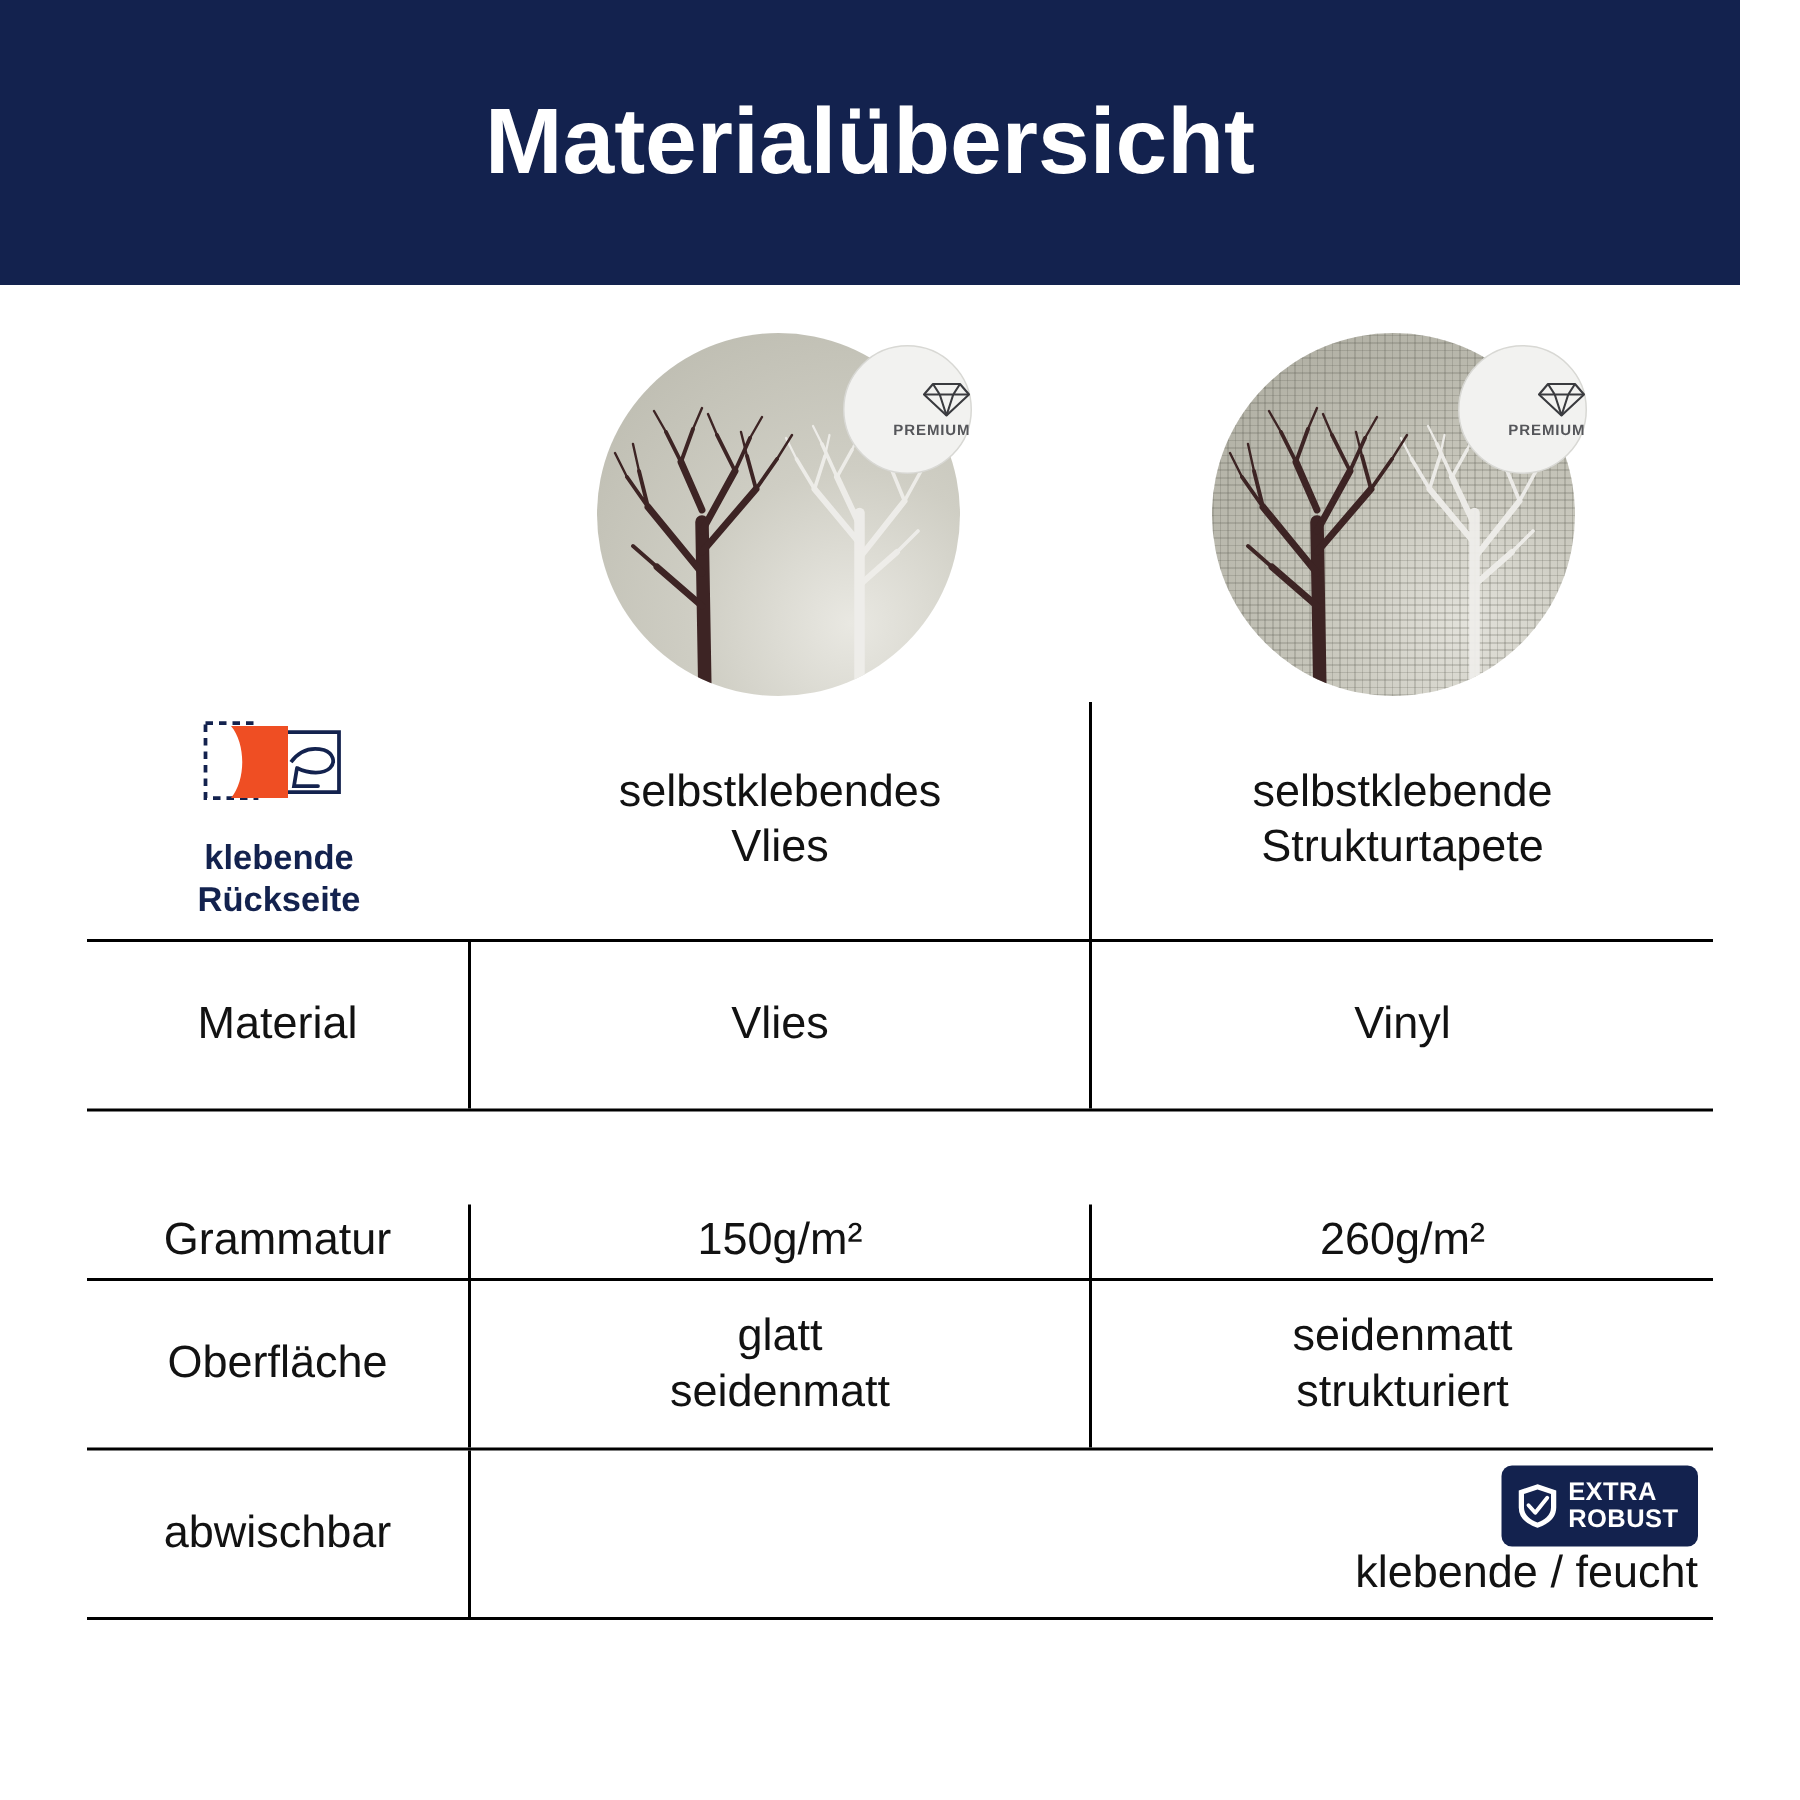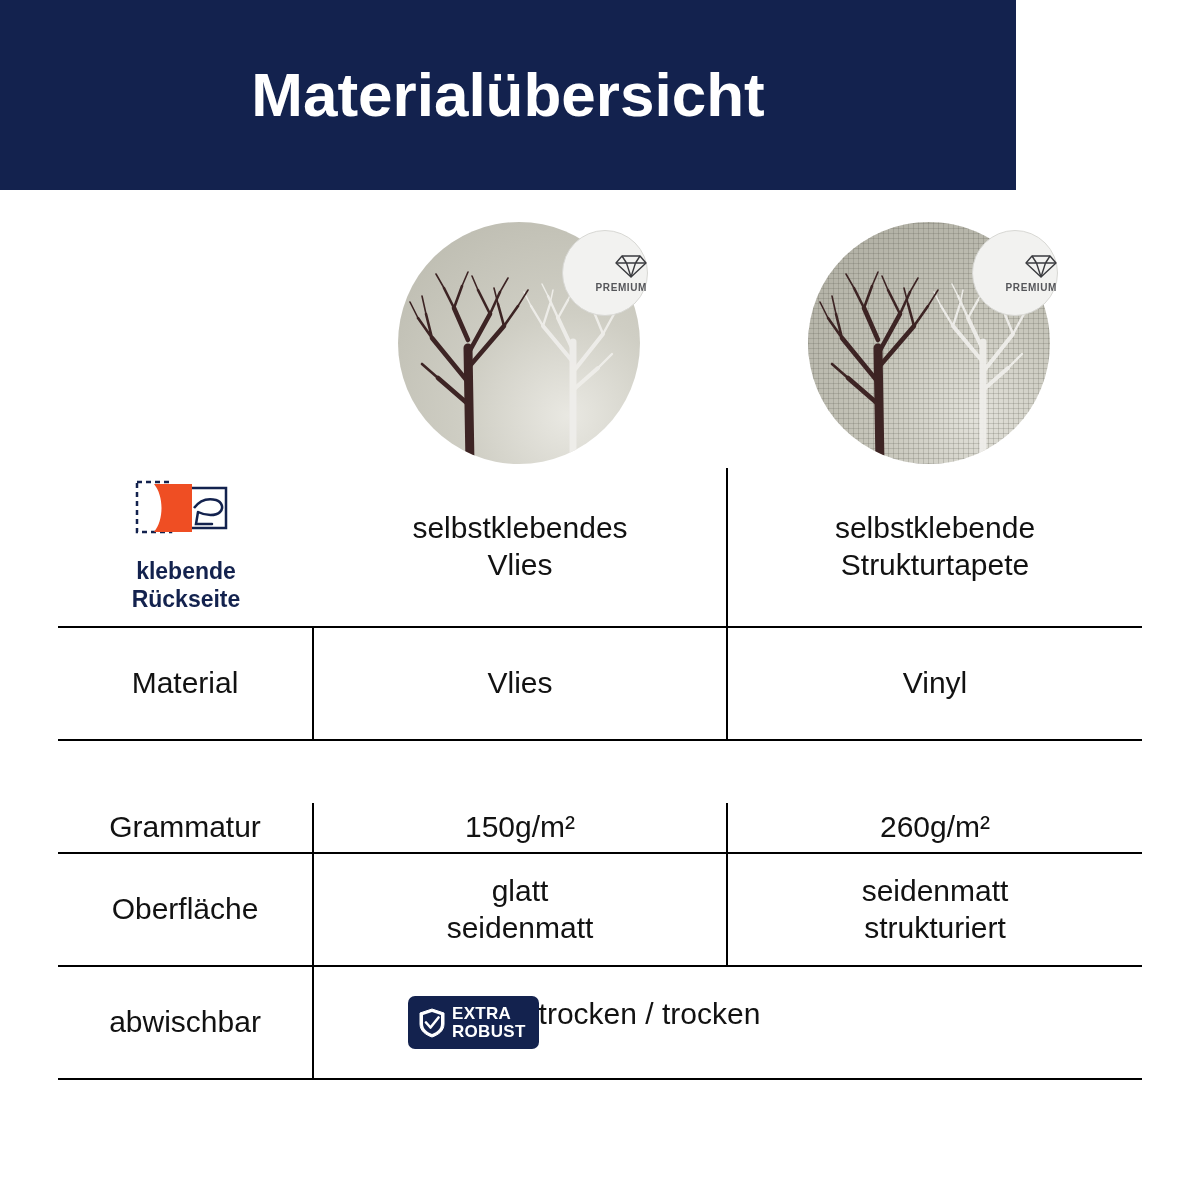--- a/index.html
+++ b/index.html
@@ -18,21 +18,21 @@
     position: relative;
     width: 1200px;
     height: 1200px;
   }
 
   
   .header {
     position: absolute;
     left: 0;
     top: 0;
-    width: 1016px;
+    width: 1160px;
     height: 190px;
     background: #13224e;
     display: flex;
     align-items: center;
     justify-content: center;
   }
   .header-title {
     color: #ffffff;
     font-size: 62px;
     font-weight: bold;
@@ -171,25 +171,26 @@
     font-size: 23px;
     font-weight: bold;
     color: #13224e;
     line-height: 1.2;
     text-align: center;
   }
 
   
   .robust-wrap {
     display: flex;
-    align-items: flex-start;
+    align-items: flex-end;
     justify-content: flex-start;
     padding-left: 84px;
     width: 100%;
     box-sizing: border-box;
+    flex-direction: column;
   }
   .robust-badge {
     display: flex;
     align-items: center;
     gap: 7px;
     background: #13224e;
     border-radius: 7px;
     padding: 9px 13px 9px 11px;
     flex: 0 0 auto;
   }
@@ -329,19 +330,19 @@
             <svg width="26" height="30" viewBox="0 0 26 30">
               <path d="M13 1 L25 5 L25 16 C25 23 19 27 13 29 C7 27 1 23 1 16 L1 5 Z" fill="#ffffff" stroke="#ffffff" stroke-width="1"></path>
               <path d="M13 4 L22 7 L22 16 C22 21 17.5 24.5 13 26 C8.5 24.5 4 21 4 16 L4 7 Z" fill="#13224e"></path>
               <path d="M7 14.5 L11.5 19.5 L19.5 9.5" fill="none" stroke="#ffffff" stroke-width="2.6" stroke-linecap="round" stroke-linejoin="round"></path>
             </svg>
             <div class="robust-text">
               <div>EXTRA</div>
               <div>ROBUST</div>
             </div>
           </div>
-          <div class="robust-caption">trocken / trocken</div>
+          <div class="robust-caption">klebende / feucht</div>
         </div>
       </div>
     </div>
 
   </div>
 </div>
 
 </body></html>

